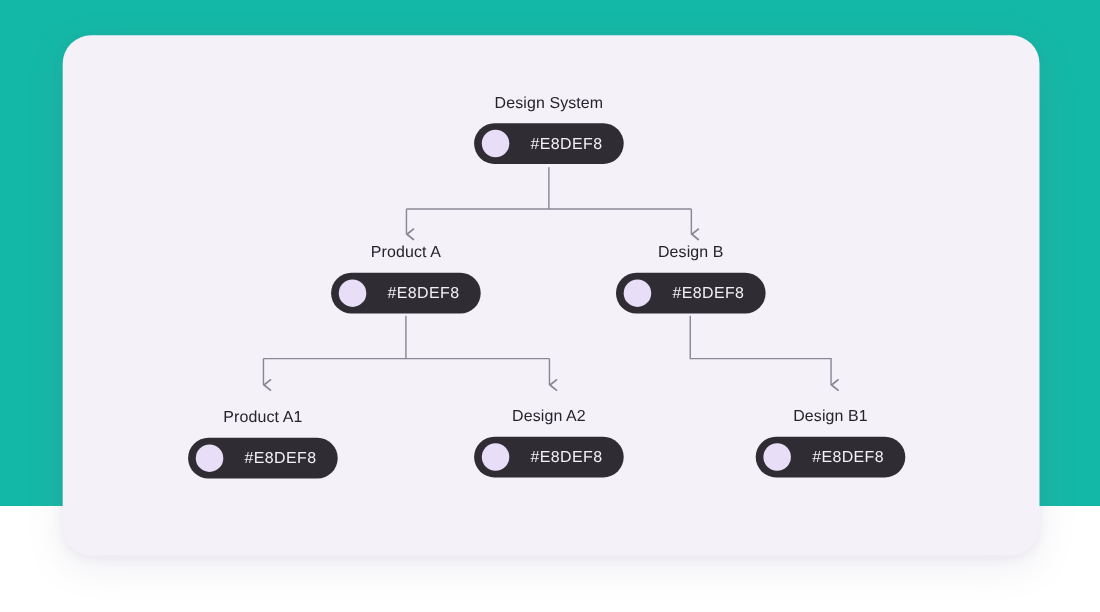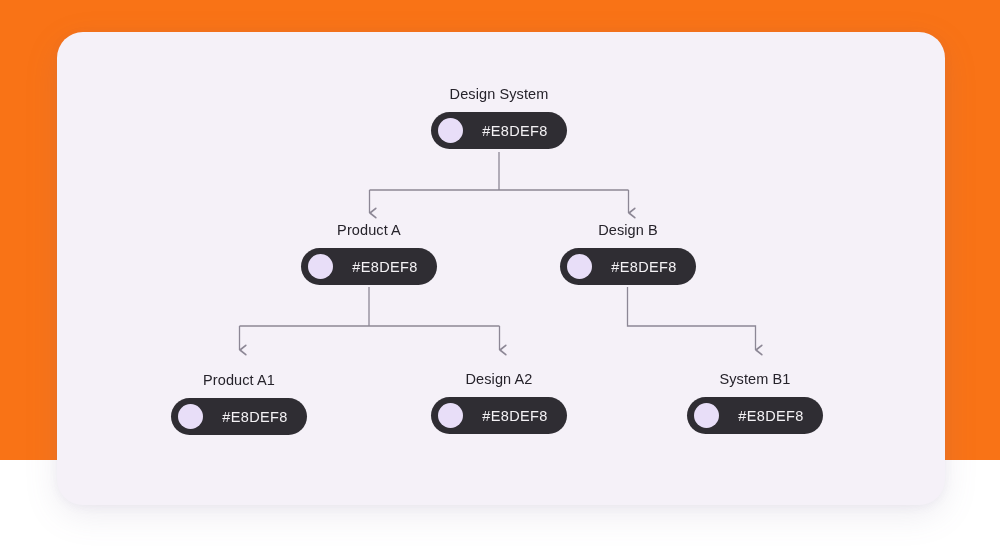--- a/index.html
+++ b/index.html
@@ -11,21 +11,21 @@
     height: 556px;
     background: #ffffff;
     font-family: "Liberation Sans", sans-serif;
     overflow: hidden;
   }
 
   #stage {
     position: relative;
     width: 1000px;
     height: 460px;
-    background: #f97316;
+    background: #14b8a6;
     text-decoration: underline;
   }
 
   
   #card {
     position: absolute;
     left: 57px;
     top: 32px;
     width: 888px;
     height: 473px;
@@ -152,20 +152,20 @@
 
   <div class="node" style="left:399px; top:371px; width:200px;">
     <div class="node-label">Design A2</div>
     <div class="chip">
       <span class="chip-swatch" style="background:#E8DEF8"></span>
       <span class="chip-code">#E8DEF8</span>
     </div>
   </div>
 
   <div class="node" style="left:655px; top:371px; width:200px;">
-    <div class="node-label">System B1</div>
+    <div class="node-label">Design B1</div>
     <div class="chip">
       <span class="chip-swatch" style="background:#E8DEF8"></span>
       <span class="chip-code">#E8DEF8</span>
     </div>
   </div>
 
 </div>
 
 </body></html>

